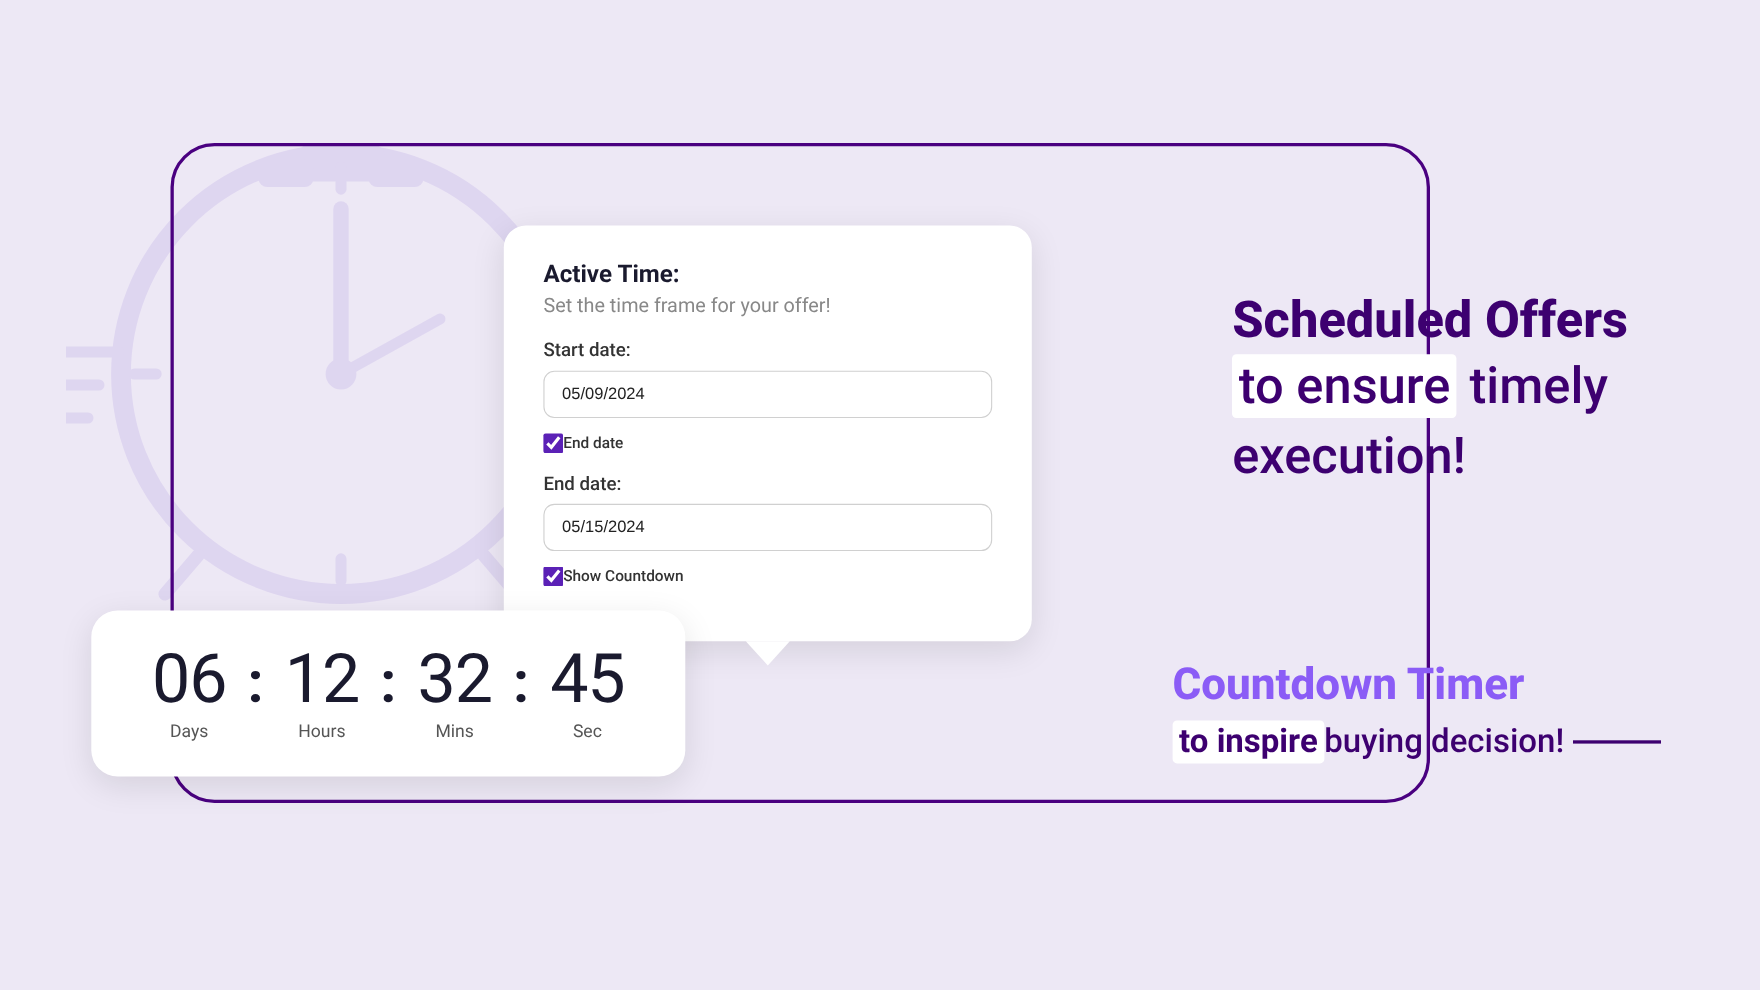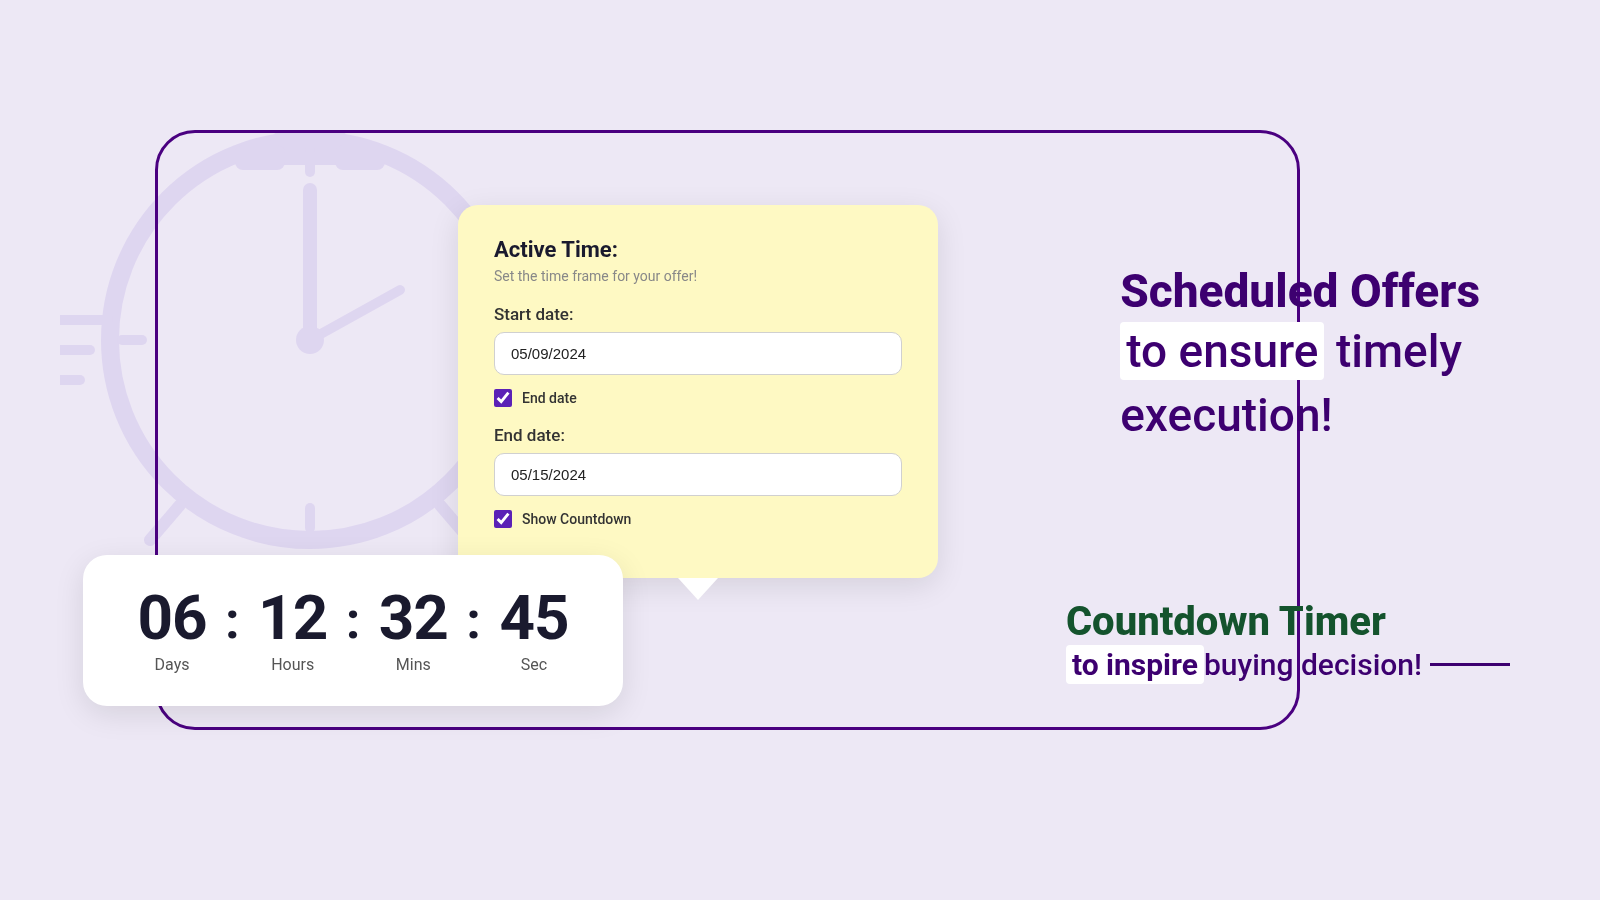--- a/index.html
+++ b/index.html
@@ -38,35 +38,35 @@
       border-radius: 40px;
       pointer-events: none;
     }
 
     
     .active-time-card {
       position: absolute;
       left: 458px;
       top: 205px;
       width: 480px;
-      background: #fef9c3;
+      background: #ffffff;
       border-radius: 20px;
       padding: 32px 36px;
       box-shadow: 0 8px 30px rgba(0,0,0,0.10);
     }
 
     .card-title {
       font-size: 22px;
       font-weight: 700;
       color: #1a1a2e;
       margin-bottom: 6px;
     }
 
     .card-subtitle {
-      font-size: 14px;
+      font-size: 18px;
       color: #888;
       margin-bottom: 20px;
     }
 
     .field-label {
       font-size: 17px;
       color: #333;
       font-weight: 500;
       margin-bottom: 8px;
     }
@@ -79,21 +79,21 @@
       font-size: 15px;
       color: #222;
       background: #fff;
       outline: none;
       margin-bottom: 14px;
     }
 
     .checkbox-row {
       display: flex;
       align-items: center;
-      gap: 10px;
+      gap: 0;
       margin-bottom: 18px;
     }
 
     .checkbox-row input[type="checkbox"] {
       width: 18px;
       height: 18px;
       accent-color: #5b21b6;
       cursor: pointer;
     }
 
@@ -121,21 +121,21 @@
 
     .timer-unit {
       display: flex;
       flex-direction: column;
       align-items: center;
       min-width: 90px;
     }
 
     .timer-value {
       font-size: 62px;
-      font-weight: 700;
+      font-weight: 400;
       color: #1a1a2e;
       line-height: 1;
       letter-spacing: -1px;
     }
 
     .timer-label {
       font-size: 16px;
       color: #555;
       font-weight: 400;
       margin-top: 6px;
@@ -182,21 +182,22 @@
 
     .countdown-right {
       position: absolute;
       right: 90px;
       top: 598px;
     }
 
     .countdown-title {
       font-size: 40px;
       font-weight: 800;
-      color: #14532d;
+      color: #8b5cf6;
+      margin-bottom: 10px;
     }
 
     .countdown-subtitle {
       font-size: 30px;
       font-weight: 500;
       color: #3d0070;
       display: flex;
       align-items: center;
     }
 

